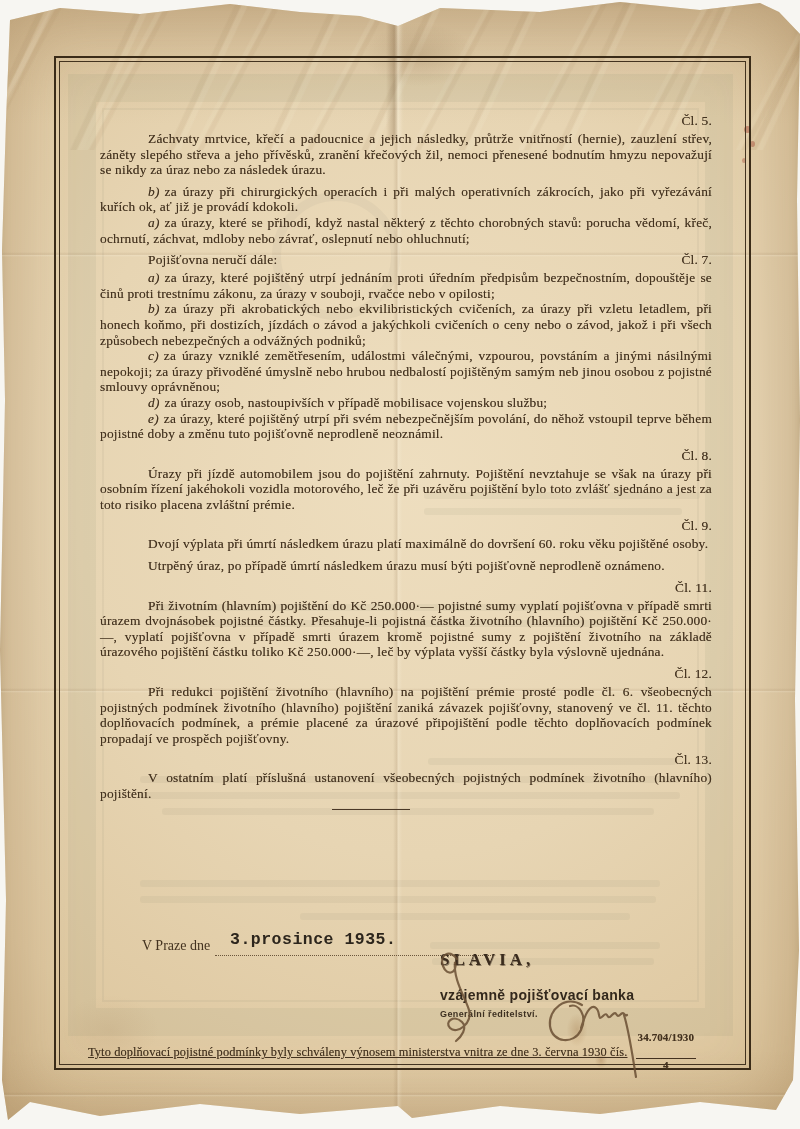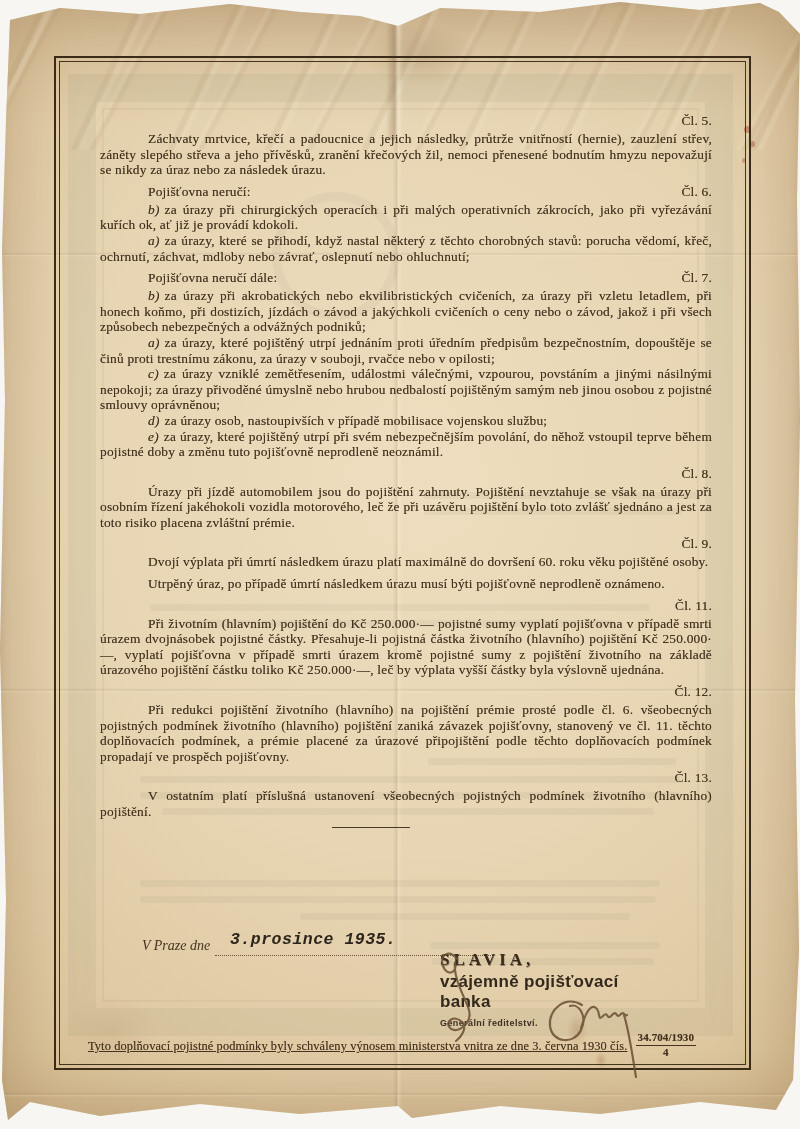--- a/index.html
+++ b/index.html
@@ -72,52 +72,52 @@
   .article{margin:0 0 6px 0;}
   .article-head{position:relative;text-align:right;margin:0 0 2px 0;line-height:16px;}
   .article-label{position:absolute;left:48px;top:0;}
   .article p{margin:0;text-align:justify;text-indent:48px;}
   .letter{font-style:italic;padding-right:5px;}
   .divider{
     width:78px;border:none;border-top:1.5px solid #4a3826;
     margin:7px 0 0 232px;
   }
   
-  .dateline{position:absolute;left:100px;top:930px;width:612px;height:34px;font-style:italic;}
+  .dateline{position:absolute;left:100px;top:930px;width:612px;height:34px;}
   .dateline .prefix{position:absolute;left:42px;top:8px;font-size:14px;color:#43321f;}
   .date-rule{position:absolute;left:115px;top:25px;width:278px;border-bottom:1.6px dotted #6b563c;}
   .typed-date{
     position:absolute;left:130px;top:0px;
     font-family:"Liberation Mono","DejaVu Sans Mono",monospace;
     font-size:16.5px;font-weight:bold;letter-spacing:.5px;color:#2c251c;
   }
   
   .issuer{position:absolute;left:440px;top:950px;width:200px;text-align:left;color:#3a2b1d;}
   .issuer .name{
     font-size:17px;font-weight:bold;letter-spacing:4px;
     text-shadow:.7px .7px 0 rgba(58,43,29,.5);
   }
   .issuer .subtitle{
     font-family:"Liberation Sans","DejaVu Sans",sans-serif;
-    font-size:17px;font-weight:600;margin-top:2px;letter-spacing:.3px;color:#33281c;
+    font-size:14px;font-weight:600;margin-top:17px;letter-spacing:.3px;color:#33281c;
   }
   .issuer .division{
     font-family:"Liberation Sans","DejaVu Sans",sans-serif;
     font-size:9px;font-weight:bold;margin-top:6px;letter-spacing:.4px;color:#3c2f20;
   }
   .sig-svg{position:absolute;left:395px;top:935px;pointer-events:none;}
   
   .footer{
     position:absolute;left:88px;top:1034px;width:624px;
     font-size:12.4px;color:#43321f;letter-spacing:.1px;line-height:14px;
     text-shadow:0 0 .5px rgba(67,50,31,.5);
   }
   .footer .ftext{display:inline;text-decoration:underline;}
   .frac{display:inline-block;vertical-align:middle;text-align:center;font-size:11px;font-weight:bold;margin-left:5px;line-height:11px;position:relative;top:-2px;}
-  .frac .num{display:block;border-bottom:1.2px solid #43321f;padding:0 2px 2px 2px;}
+  .frac .num{display:block;border-bottom:1.2px solid #43321f;padding:0 2px 15px 2px;}
   .frac .den{display:block;padding-top:1px;}
 </style>
 </head>
 <body>
 
 <div class="paper">
   <div class="crumple-top"></div>
 
   <div class="ghost-frame"></div>
   <div class="ghost-ring" style="left:272px;top:192px;width:110px;height:110px;"></div>
@@ -155,35 +155,31 @@
   <div class="content">
 
     <div class="article">
       <div class="article-head">
         <span class="article-no">Čl. 5.</span>
       </div>
       <p><span>Záchvaty mrtvice, křečí a padoucnice a jejich následky, průtrže vnitřností (hernie), zauzlení střev, záněty slepého střeva a jeho přívěsků, zranění křečových žil, nemoci přenesené bodnutím hmyzu nepovažují se nikdy za úraz nebo za následek úrazu.</span></p>
     </div>
 
     <div class="article">
-      <div class="article-head">
-        <span class="article-label">Pojišťovna neručí:</span>
-        <span class="article-no">Čl. 6.</span>
-      </div>
       <p><span class="letter">b)</span><span>za úrazy při chirurgických operacích i při malých operativních zákrocích, jako při vyřezávání kuřích ok, ať již je provádí kdokoli.</span></p>
       <p><span class="letter">a)</span><span>za úrazy, které se přihodí, když nastal některý z těchto chorobných stavů: porucha vědomí, křeč, ochrnutí, záchvat, mdloby nebo závrať, oslepnutí nebo ohluchnutí;</span></p>
     </div>
 
     <div class="article">
       <div class="article-head">
         <span class="article-label">Pojišťovna neručí dále:</span>
         <span class="article-no">Čl. 7.</span>
       </div>
+      <p><span class="letter">a)</span><span>za úrazy, které pojištěný utrpí jednáním proti úředním předpisům bezpečnostním, dopouštěje se činů proti trestnímu zákonu, za úrazy v souboji, rvačce nebo v opilosti;</span></p>
       <p><span class="letter">b)</span><span>za úrazy při akrobatických nebo ekvilibristických cvičeních, za úrazy při vzletu letadlem, při honech koňmo, při dostizích, jízdách o závod a jakýchkoli cvičeních o ceny nebo o závod, jakož i při všech způsobech nebezpečných a odvážných podniků;</span></p>
-      <p><span class="letter">a)</span><span>za úrazy, které pojištěný utrpí jednáním proti úředním předpisům bezpečnostním, dopouštěje se činů proti trestnímu zákonu, za úrazy v souboji, rvačce nebo v opilosti;</span></p>
       <p><span class="letter">c)</span><span>za úrazy vzniklé zemětřesením, událostmi válečnými, vzpourou, povstáním a jinými násilnými nepokoji; za úrazy přivoděné úmyslně nebo hrubou nedbalostí pojištěným samým neb jinou osobou z pojistné smlouvy oprávněnou;</span></p>
       <p><span class="letter">d)</span><span>za úrazy osob, nastoupivších v případě mobilisace vojenskou službu;</span></p>
       <p><span class="letter">e)</span><span>za úrazy, které pojištěný utrpí při svém nebezpečnějším povolání, do něhož vstoupil teprve během pojistné doby a změnu tuto pojišťovně neprodleně neoznámil.</span></p>
     </div>
 
     <div class="article">
       <div class="article-head">
         <span class="article-no">Čl. 8.</span>
       </div>
       <p><span>Úrazy při jízdě automobilem jsou do pojištění zahrnuty. Pojištění nevztahuje se však na úrazy při osobním řízení jakéhokoli vozidla motorového, leč že při uzávěru pojištění bylo toto zvlášť sjednáno a jest za toto risiko placena zvláštní prémie.</span></p>

